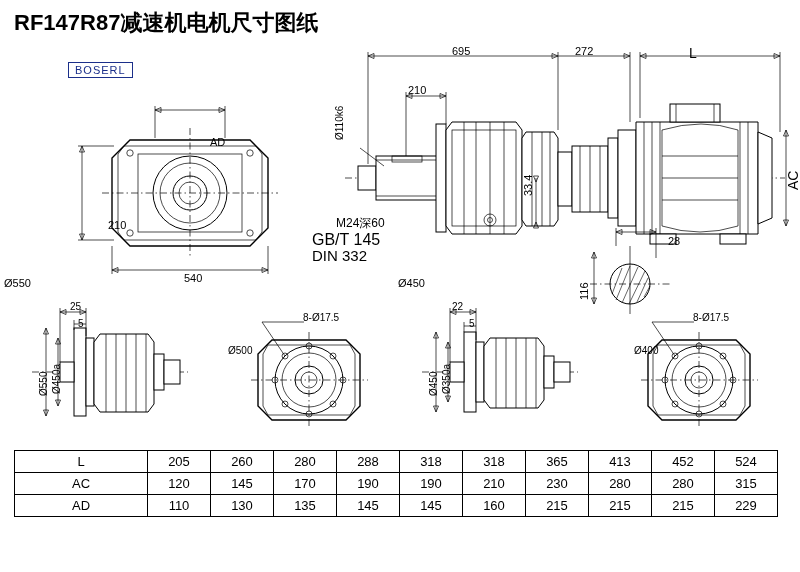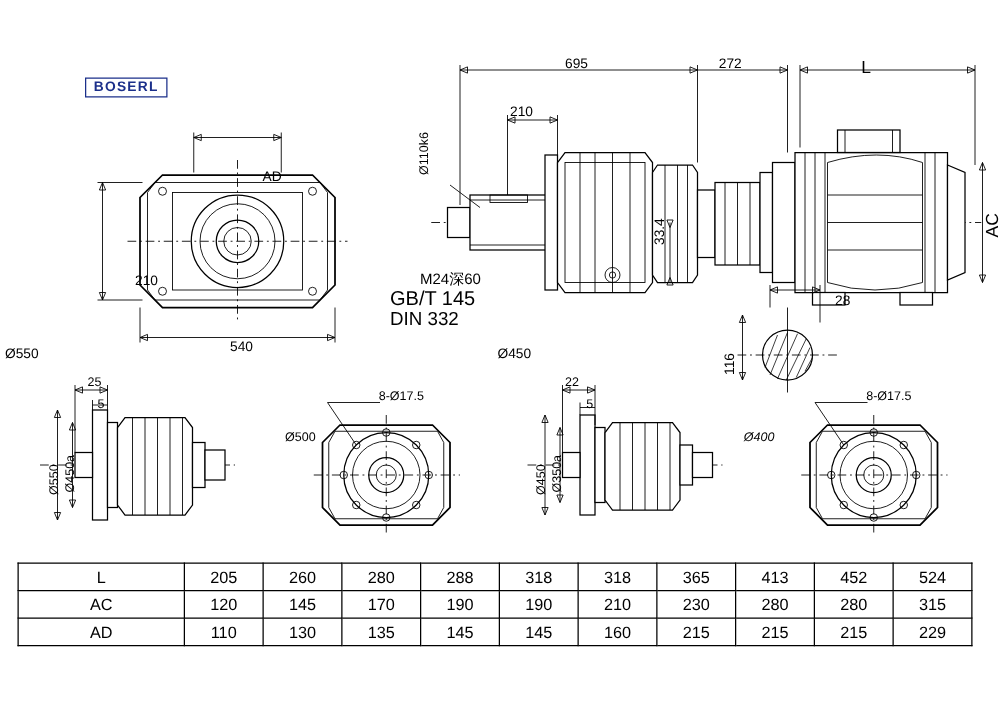--- a/index.html
+++ b/index.html
@@ -18,21 +18,21 @@
     position:absolute;left:14px;top:8px;
     font-size:22px;font-weight:bold;letter-spacing:0px;
     white-space:nowrap;
   }
 
   
   .logo{
     position:absolute;left:68px;top:62px;
     border:1px solid #1b2f8a;
     color:#1b2f8a;
-    font-size:11px;font-weight:bold;
+    font-size:11px;font-weight:normal;
     padding:1px 6px;letter-spacing:1px;
     background:#fff;
   }
 
   
   .draw{position:absolute;}
   svg{display:block;overflow:visible;}
   .ln{stroke:#000;stroke-width:1;fill:none;}
   .lnw{stroke:#000;stroke-width:1.4;fill:none;}
   .thin{stroke:#000;stroke-width:0.7;fill:none;}
@@ -58,20 +58,21 @@
   .tbl td.head{width:128px;text-align:center;}
   .tbl td.val{width:58px;}
   .cn{font-size:13px;}
   .mono{font-family:"Liberation Mono", monospace;font-size:12px;letter-spacing:1px;}
 </style>
 </head>
 <body>
 
 <div class="page">
 
+  <div class="title">RF147R87减速机电机尺寸图纸</div>
 
   <div class="logo">BOSERL</div>
 
   <div class="draw" style="left:100px;top:120px;">
     <svg width="190" height="140" viewBox="0 0 190 140">
 
       <path class="lnw" d="M30,20 L150,20 L168,38 L168,108 L150,126 L30,126 L12,108 L12,38 Z"></path>
       <path class="thin" d="M24,26 L156,26 L162,34 L162,112 L156,120 L24,120 L18,112 L18,34 Z"></path>
 
       <rect class="thin" x="38" y="34" width="104" height="78"></rect>
@@ -368,21 +369,21 @@
       <circle class="thin" cx="93" cy="50" r="3"></circle>
       <circle class="thin" cx="35" cy="26" r="3"></circle>
       <circle class="thin" cx="83" cy="26" r="3"></circle>
       <circle class="thin" cx="35" cy="74" r="3"></circle>
       <circle class="thin" cx="83" cy="74" r="3"></circle>
       <line class="thin" x1="35" y1="26" x2="12" y2="-8"></line>
       <line class="thin" x1="12" y1="-8" x2="54" y2="-8"></line>
     </svg>
   </div>
   <div class="lbl sm" style="left:693px;top:312px;">8-Ø17.5</div>
-  <div class="lbl sm" style="left:595px;top:345px;font-style:italic;">Ø400</div>
+  <div class="lbl sm" style="left:634px;top:345px;">Ø400</div>
 
   <table class="tbl">
     <tbody>
       <tr>
         <td class="head">L</td>
         <td class="val">205</td>
         <td class="val">260</td>
         <td class="val">280</td>
         <td class="val">288</td>
         <td class="val">318</td>

